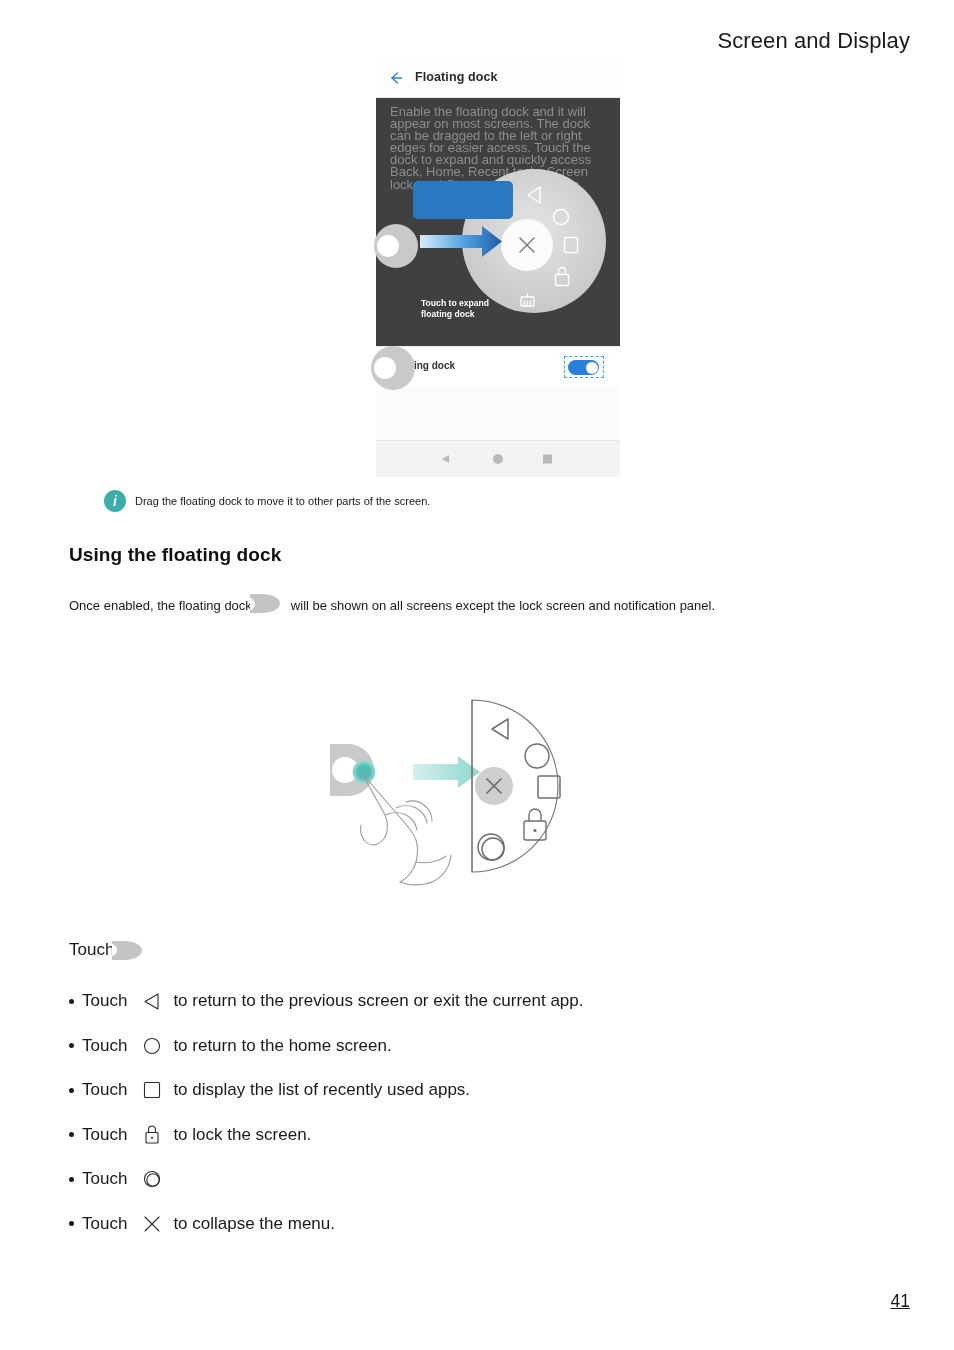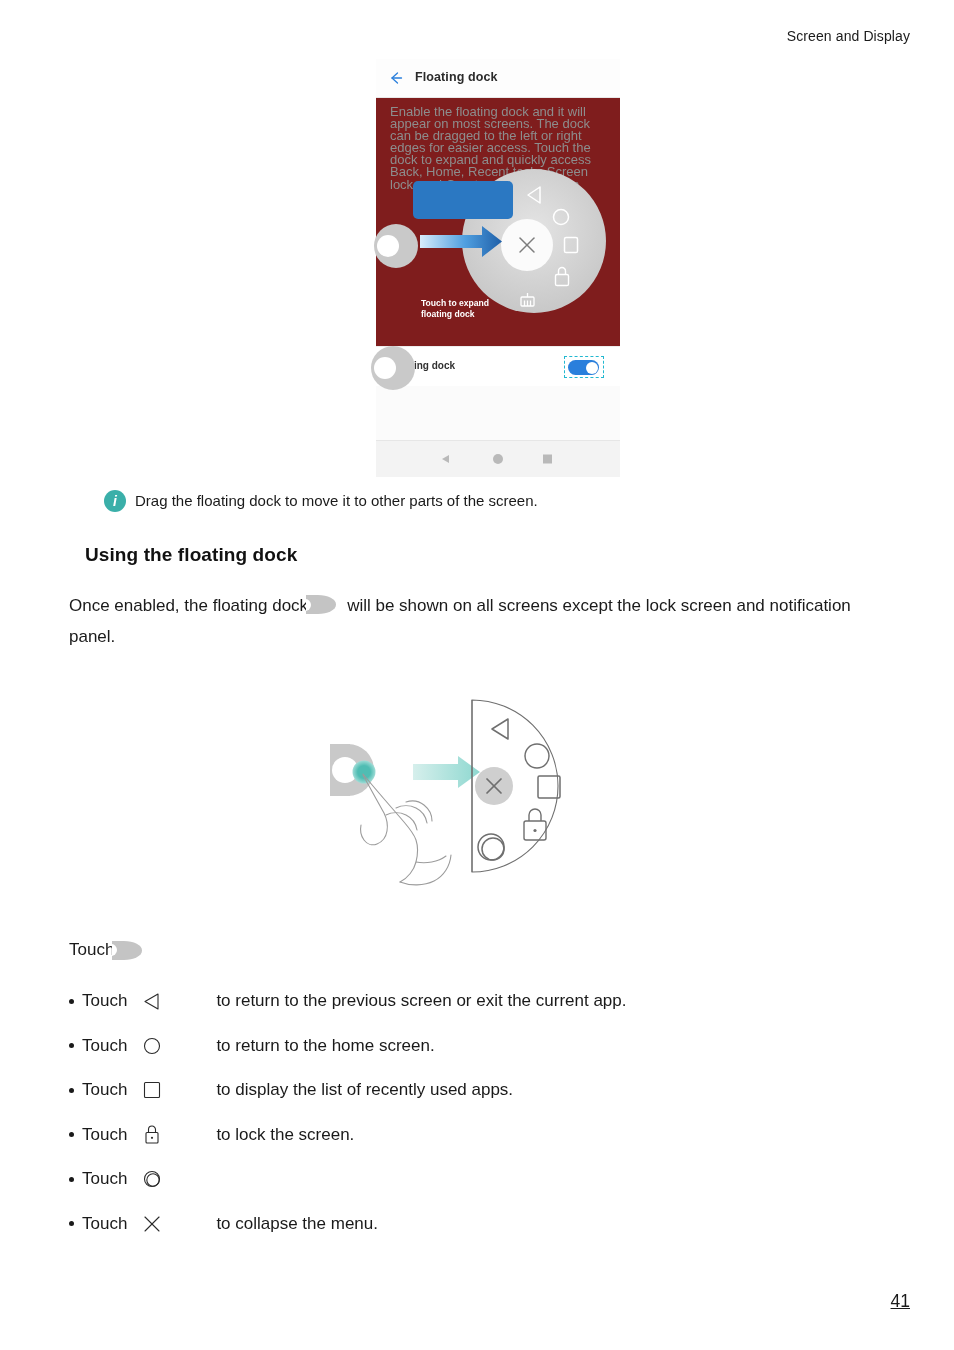--- a/index.html
+++ b/index.html
@@ -14,33 +14,33 @@
     color: #000000;
     position: relative;
     overflow: hidden;
   }
 
   
   .page-header {
     position: absolute;
     top: 28px;
     right: 44px;
-    font-size: 14px;
+    font-size: 22px;
     color: #1a1a1a;
     letter-spacing: 0.1px;
   }
 
   
   .phone-shot {
     position: absolute;
     left: 376px;
     top: 59px;
     width: 244px;
     height: 418px;
-    background: #7f1d1d;
+    background: #404040;
     overflow: hidden;
   }
   .phone-titlebar {
     position: relative;
     height: 38px;
     border-bottom: 1px solid #e8e8e8;
     background: #fdfdfd;
   }
   .back-arrow {
     position: absolute;
@@ -178,44 +178,43 @@
     font-style: italic;
     font-size: 14px;
     font-weight: bold;
     text-align: center;
     line-height: 22px;
     flex: 0 0 auto;
     margin-top: 1px;
   }
   .note-text {
     margin-left: 9px;
-    font-size: 15px;
+    font-size: 11px;
     line-height: 24px;
     color: #1a1a1a;
   }
 
   
   .section-heading {
     position: absolute;
     left: 69px;
     top: 544px;
     font-size: 19px;
     font-weight: bold;
     color: #111111;
     letter-spacing: 0.1px;
-    margin-left: 16px;
   }
 
   
   .intro {
     position: absolute;
     left: 69px;
     top: 590px;
     width: 810px;
-    font-size: 17px;
+    font-size: 13px;
     line-height: 31px;
     color: #1a1a1a;
   }
   .inline-dock {
     display: inline-block;
     vertical-align: -3px;
     width: 15px;
     height: 19px;
     margin: 0 11px 0 13px;
     position: relative;
@@ -290,21 +289,20 @@
   .bullet-icon {
     flex: 0 0 auto;
     width: 30px;
     display: flex;
     justify-content: center;
     align-items: center;
     margin: 0 6px 0 10px;
   }
   .bullet-tail {
     flex: 0 0 auto;
-    margin-left: 43px;
   }
 
   
   .page-number {
     position: absolute;
     right: 44px;
     bottom: 38px;
     font-size: 17.5px;
     color: #1a1a1a;
     text-decoration: underline;

